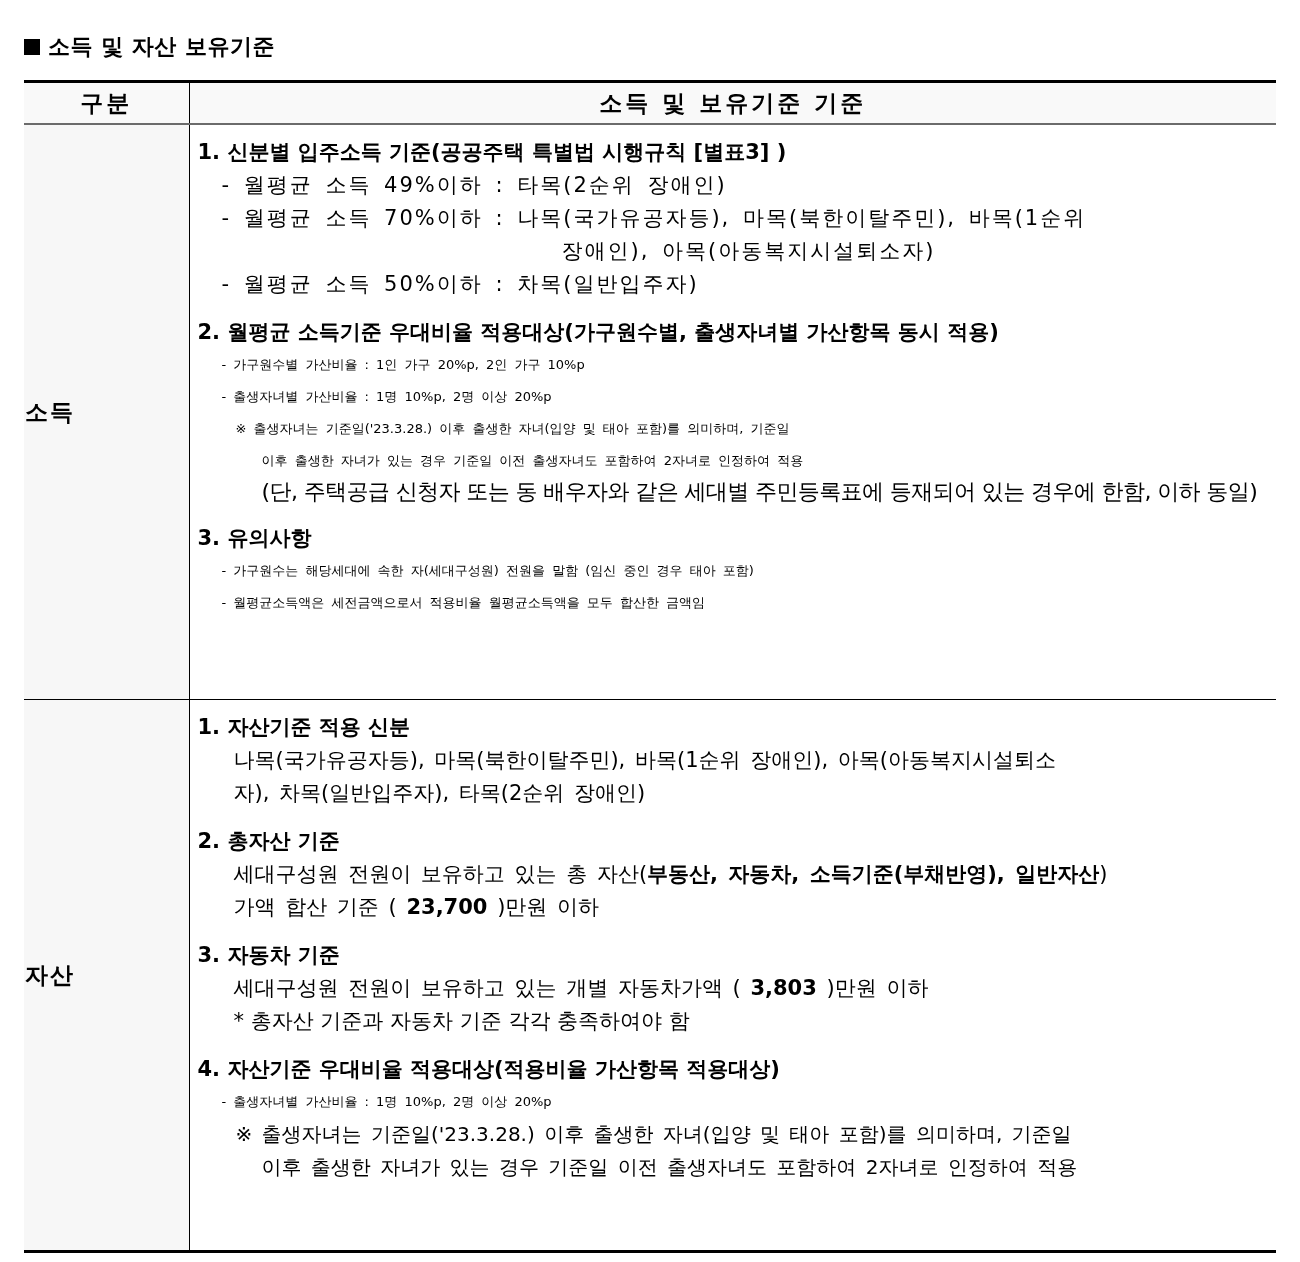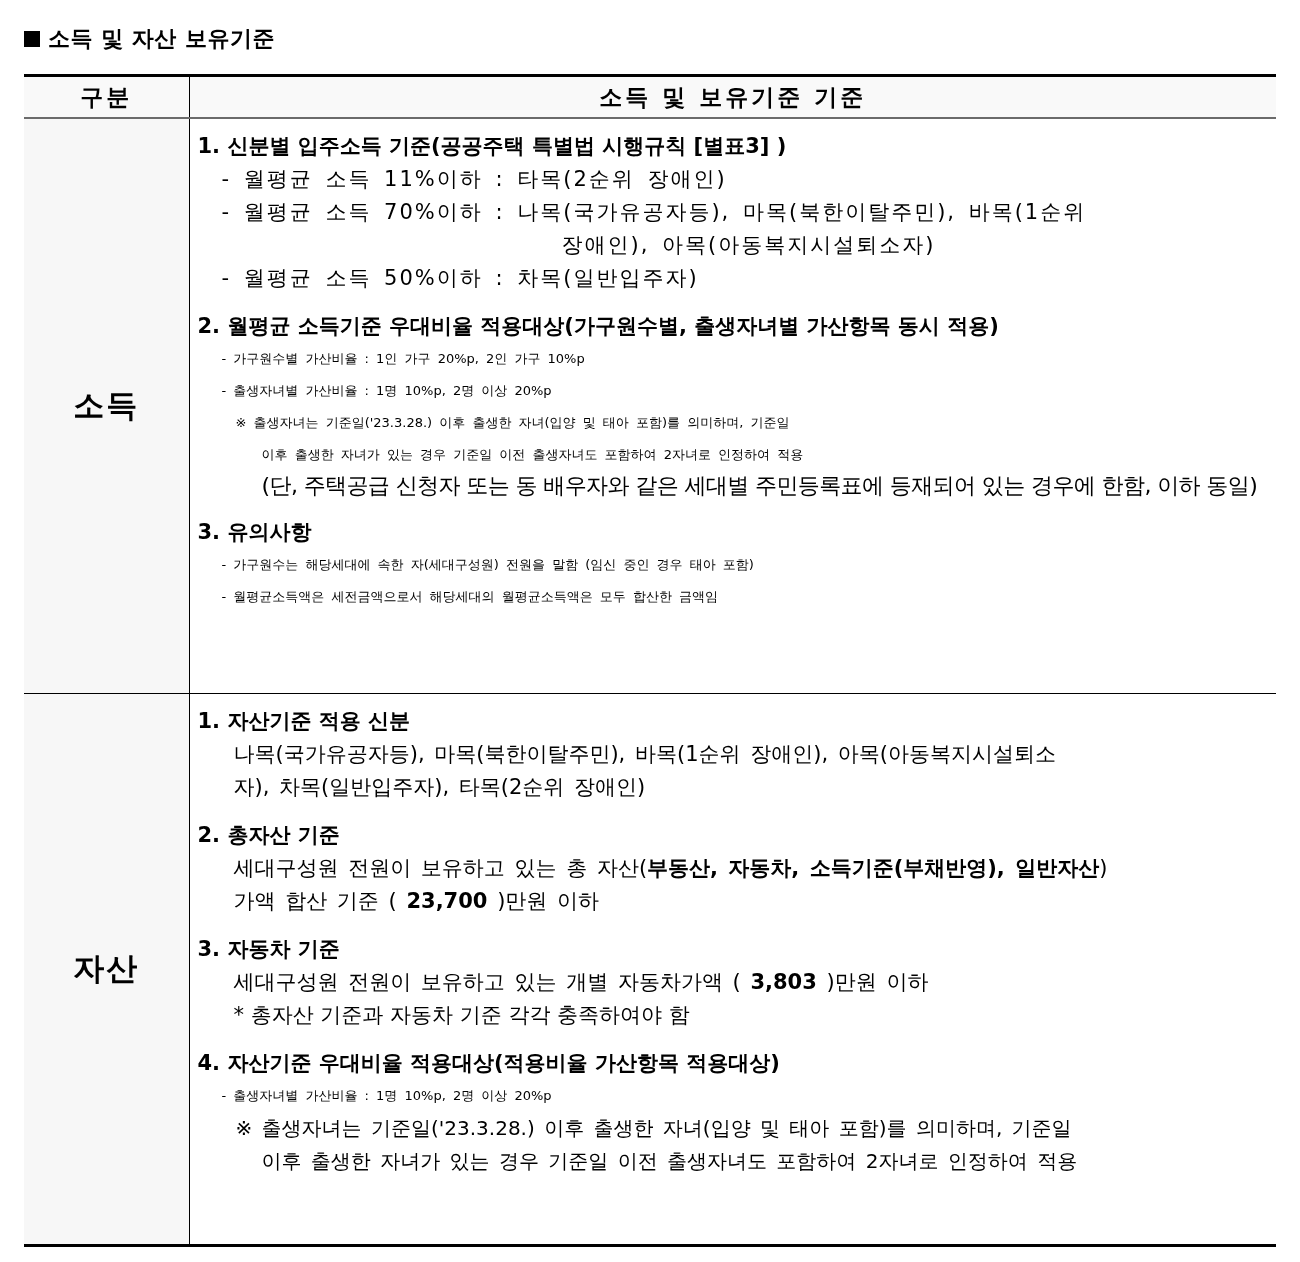--- a/index.html
+++ b/index.html
@@ -1,45 +1,45 @@
 <!DOCTYPE html>
 <html><head>
 <meta charset="utf-8">
 <style>
   html, body { margin:0; padding:0; background:#ffffff; }
   body {
     width:1300px; height:1262px; position:relative; overflow:hidden;
     font-family:"DejaVu Sans", "Liberation Sans", sans-serif; color:#000;
   }
   .section-title {
-    position:absolute; left:24px; top:24px;
+    position:absolute; left:24px; top:32px;
     font-size:22px; font-weight:bold; letter-spacing:0.5px;
     display:flex; align-items:center; gap:8px;
   }
   .section-title .square {
     display:inline-block; width:16px; height:16px; background:#000;
   }
   table.criteria {
-    position:absolute; left:24px; top:74px; width:1252px;
+    position:absolute; left:24px; top:80px; width:1252px;
     border-collapse:collapse; table-layout:fixed;
     border-top:3.5px solid #000; border-bottom:3.5px solid #000;
   }
   table.criteria col.c1 { width:165px; }
   table.criteria col.c2 { width:1087px; }
   thead th {
     background:#f9f9f9; height:40px; padding:0;
     font-size:23px; font-weight:bold; text-align:center;
     border-bottom:2px solid #6b6b6b;
     letter-spacing:3px;
   }
   thead th.h1 { border-right:1.5px solid #000; }
   tbody td.cat {
     background:#f7f7f7; border-right:1.5px solid #000;
-    text-align:center; vertical-align:middle;
-    font-size:31px; font-weight:bold; letter-spacing:2px;
+    vertical-align:middle;
+    font-size:23px; font-weight:bold; letter-spacing:2px;
   }
   tbody tr.row-income td { border-bottom:1.5px solid #000; height:572px; }
   tbody tr.row-asset td { height:548px; }
   td.content { vertical-align:top; padding:0 0 0 8px; }
   .blk { margin:0; }
   .h { font-size:21px; font-weight:bold; line-height:34px; margin-top:14px; }
   .h.first { margin-top:10px; }
   .ln { font-size:21px; line-height:33px; white-space:nowrap; }
   .ln-sm { font-size:13px; line-height:32px; white-space:nowrap; }
   .ln-xs { font-size:22px; line-height:30px; white-space:nowrap; letter-spacing:-0.6px; }
@@ -71,37 +71,37 @@
       <th>소득 및 보유기준 기준</th>
     </tr>
   </thead>
   <tbody>
 
     <tr class="row-income">
       <td class="cat">소득</td>
       <td class="content">
         <div class="blk">
           <div class="h first">1. 신분별 입주소득 기준(공공주택 특별법 시행규칙 [별표3] )</div>
-          <div class="ln ind1 wide">- 월평균 소득 11%이하 : 타목(2순위 장애인)</div>
+          <div class="ln ind1 wide">- 월평균 소득 49%이하 : 타목(2순위 장애인)</div>
           <div class="ln ind1 wide">- 월평균 소득 70%이하 : 나목(국가유공자등), 마목(북한이탈주민), 바목(1순위</div>
           <div class="ln cont-70 wide">장애인), 아목(아동복지시설퇴소자)</div>
           <div class="ln ind1 wide">- 월평균 소득 50%이하 : 차목(일반입주자)</div>
         </div>
         <div class="blk">
           <div class="h">2. 월평균 소득기준 우대비율 적용대상(가구원수별, 출생자녀별 가산항목 동시 적용)</div>
           <div class="ln-sm ind1 mid">- 가구원수별 가산비율 : 1인 가구 20%p, 2인 가구 10%p</div>
           <div class="ln-sm ind1 mid">- 출생자녀별 가산비율 : 1명 10%p, 2명 이상 20%p</div>
           <div class="ln-sm ind2 mid">※ 출생자녀는 기준일('23.3.28.) 이후 출생한 자녀(입양 및 태아 포함)를 의미하며, 기준일</div>
           <div class="ln-sm ind3 mid">이후 출생한 자녀가 있는 경우 기준일 이전 출생자녀도 포함하여 2자녀로 인정하여 적용</div>
           <div class="ln-xs ind3">(단, 주택공급 신청자 또는 동 배우자와 같은 세대별 주민등록표에 등재되어 있는 경우에 한함, 이하 동일)</div>
         </div>
         <div class="blk">
           <div class="h">3. 유의사항</div>
           <div class="ln-sm ind1 mid">- 가구원수는 해당세대에 속한 자(세대구성원) 전원을 말함 (임신 중인 경우 태아 포함)</div>
-          <div class="ln-sm ind1 mid">- 월평균소득액은 세전금액으로서 해당세대의 월평균소득액은 모두 합산한 금액임</div>
+          <div class="ln-sm ind1 mid">- 월평균소득액은 세전금액으로서 적용비율 월평균소득액을 모두 합산한 금액임</div>
         </div>
       </td>
     </tr>
 
     <tr class="row-asset">
       <td class="cat">자산</td>
       <td class="content">
         <div class="blk">
           <div class="h first">1. 자산기준 적용 신분</div>
           <div class="ln ind4 mid">나목(국가유공자등), 마목(북한이탈주민), 바목(1순위 장애인), 아목(아동복지시설퇴소</div>

